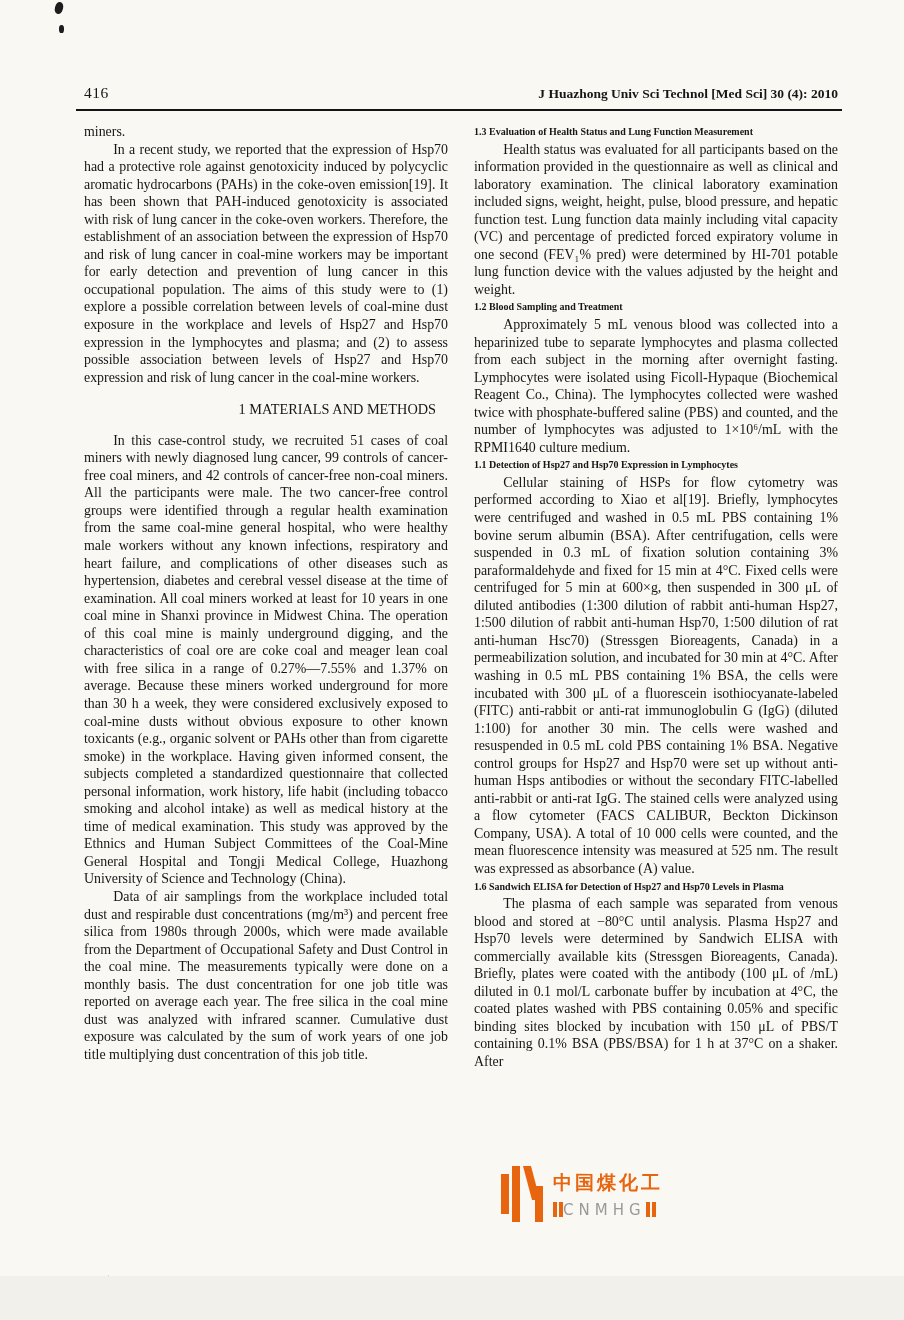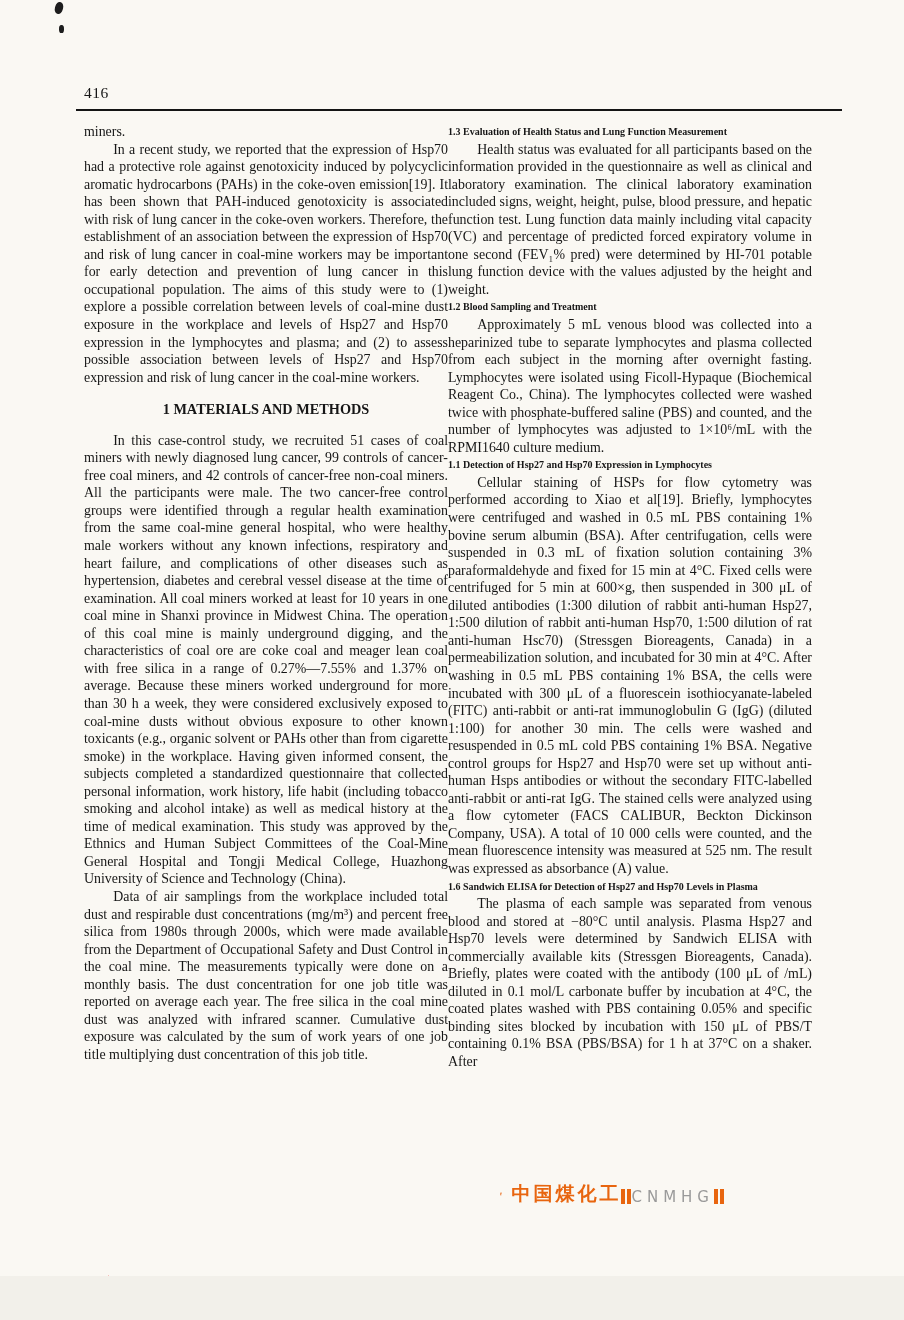--- a/index.html
+++ b/index.html
@@ -4,51 +4,52 @@
 <style>
   html,body{margin:0;padding:0;}
   body{width:904px;height:1320px;background:#f2f0ea;overflow:hidden;}
   .page{position:relative;width:904px;height:1276px;background:#faf8f3;color:#161616;
         font-family:"Liberation Serif","DejaVu Serif",serif;overflow:hidden;}
   .page-header{position:absolute;top:84px;left:84px;right:66px;display:flex;
         justify-content:space-between;align-items:baseline;}
   .pageno{font-size:15.5px;letter-spacing:.5px;}
   .jref{font-size:13.5px;font-weight:bold;}
   .rule{position:absolute;top:109px;left:76px;right:62px;border-top:2px solid #141414;}
-  .content{position:absolute;top:123px;left:84px;right:66px;display:flex;}
+  .content{position:absolute;top:123px;left:84px;right:66px;display:flex;gap:26px;}
   .column{width:364px;font-size:13.9px;line-height:17.55px;text-align:justify;}
   .blk{margin:0;}
   .blk.p{text-indent:2.1em;}
   .blk.noindent{text-indent:0;}
-  .blk.h1{font-weight:bold;font-size:14.3px;margin:15px 12px 13px;text-align:center;}
+  .blk.h1{font-weight:normal;font-size:14.3px;margin:15px 12px 13px;text-align:right;}
   .blk.h2{font-weight:bold;font-size:10px;text-align:justify;}
   .speck{position:absolute;background:#1d1d1d;border-radius:45%;}
   .watermark{position:absolute;left:494px;top:1146px;width:224px;height:88px;background:#faf8f3;
         display:flex;align-items:center;gap:9px;padding:4px 6px;}
-  .wm-text{display:flex;flex-direction:row;}
+  .wm-text{display:flex;flex-direction:column;}
   .wm-cn{font-family:"DejaVu Sans","Liberation Sans",sans-serif;font-size:19px;font-weight:bold;
         color:#e8650f;letter-spacing:3px;white-space:nowrap;}
   .wm-row{display:flex;align-items:center;margin-top:5px;}
   .wm-en{font-family:"DejaVu Sans","Liberation Sans",sans-serif;font-size:15px;color:#9a9a9a;
         letter-spacing:5px;white-space:nowrap;}
   .wm-bars{display:inline-flex;gap:2px;}
   .wm-bar{width:4px;height:15px;background:#e8650f;display:inline-block;}
   .footer-stamp{position:absolute;left:84px;top:1274px;font-family:"DejaVu Sans","Liberation Sans",sans-serif;
         font-size:16px;color:#ef4444;letter-spacing:2px;}
 </style>
 </head>
 <body>
 
 <div class="page">
 
   <div class="speck" style="left:55px;top:2px;width:8px;height:12px;transform:rotate(14deg);"></div>
   <div class="speck" style="left:59px;top:25px;width:5px;height:8px;"></div>
 
   <header class="page-header">
     <span class="pageno">416</span>
+    <span class="jref">J Huazhong Univ Sci Technol [Med Sci] 30 (4): 2010</span>
   </header>
 
   <div class="rule"></div>
 
   <main class="content">
     <section class="column">
         <p class="blk p noindent">miners.</p>
         <p class="blk p">In a recent study, we reported that the expression of Hsp70 had a protective role against genotoxicity induced by polycyclic aromatic hydrocarbons (PAHs) in the coke-oven emission[19]. It has been shown that PAH-induced genotoxicity is associated with risk of lung cancer in the coke-oven workers. Therefore, the establishment of an association between the expression of Hsp70 and risk of lung cancer in coal-mine workers may be important for early detection and prevention of lung cancer in this occupational population. The aims of this study were to (1) explore a possible correlation between levels of coal-mine dust exposure in the workplace and levels of Hsp27 and Hsp70 expression in the lymphocytes and plasma; and (2) to assess possible association between levels of Hsp27 and Hsp70 expression and risk of lung cancer in the coal-mine workers.</p>
         <h2 class="blk h1">1 MATERIALS AND METHODS</h2>
         <p class="blk p">In this case-control study, we recruited 51 cases of coal miners with newly diagnosed lung cancer, 99 controls of cancer-free coal miners, and 42 controls of cancer-free non-coal miners. All the participants were male. The two cancer-free control groups were identified through a regular health examination from the same coal-mine general hospital, who were healthy male workers without any known infections, respiratory and heart failure, and complications of other diseases such as hypertension, diabetes and cerebral vessel disease at the time of examination. All coal miners worked at least for 10 years in one coal mine in Shanxi province in Midwest China. The operation of this coal mine is mainly underground digging, and the characteristics of coal ore are coke coal and meager lean coal with free silica in a range of 0.27%—7.55% and 1.37% on average. Because these miners worked underground for more than 30 h a week, they were considered exclusively exposed to coal-mine dusts without obvious exposure to other known toxicants (e.g., organic solvent or PAHs other than from cigarette smoke) in the workplace. Having given informed consent, the subjects completed a standardized questionnaire that collected personal information, work history, life habit (including tobacco smoking and alcohol intake) as well as medical history at the time of medical examination. This study was approved by the Ethnics and Human Subject Committees of the Coal-Mine General Hospital and Tongji Medical College, Huazhong University of Science and Technology (China).</p>

